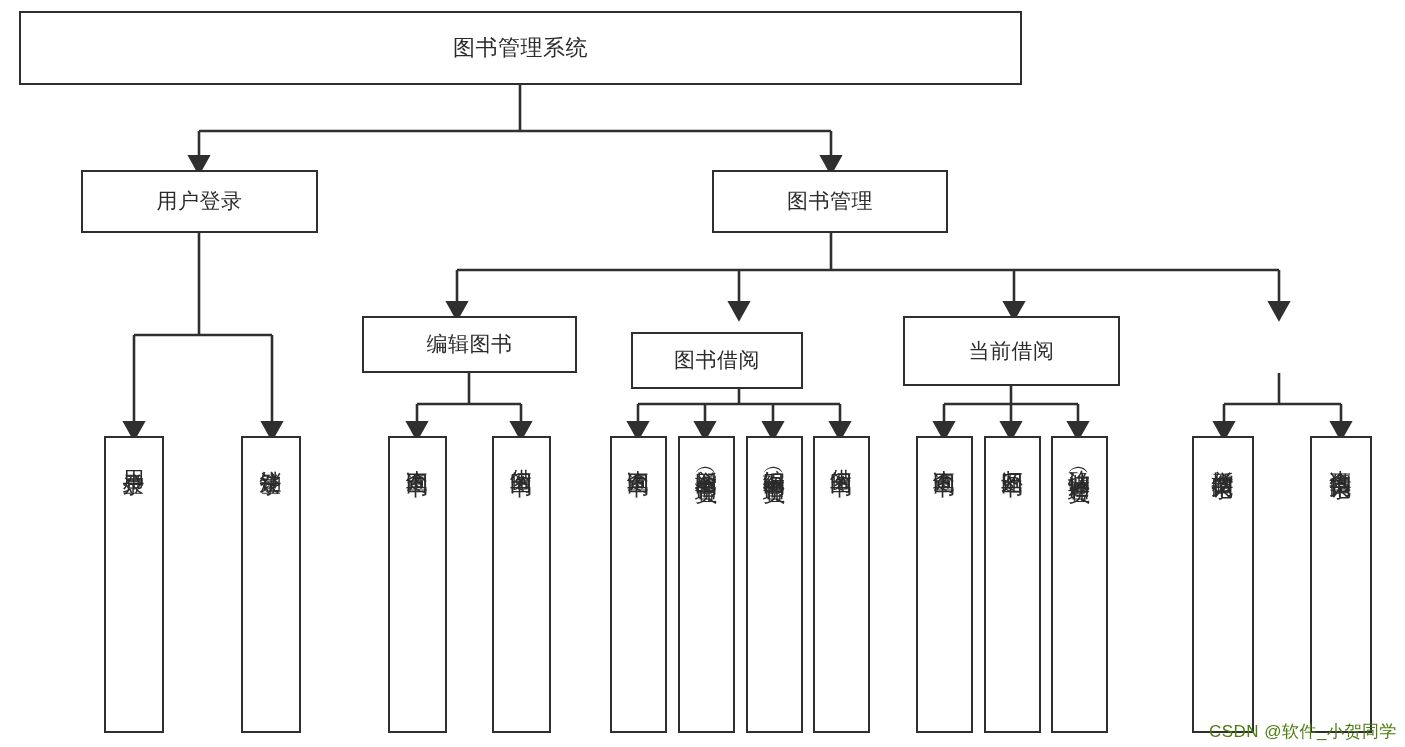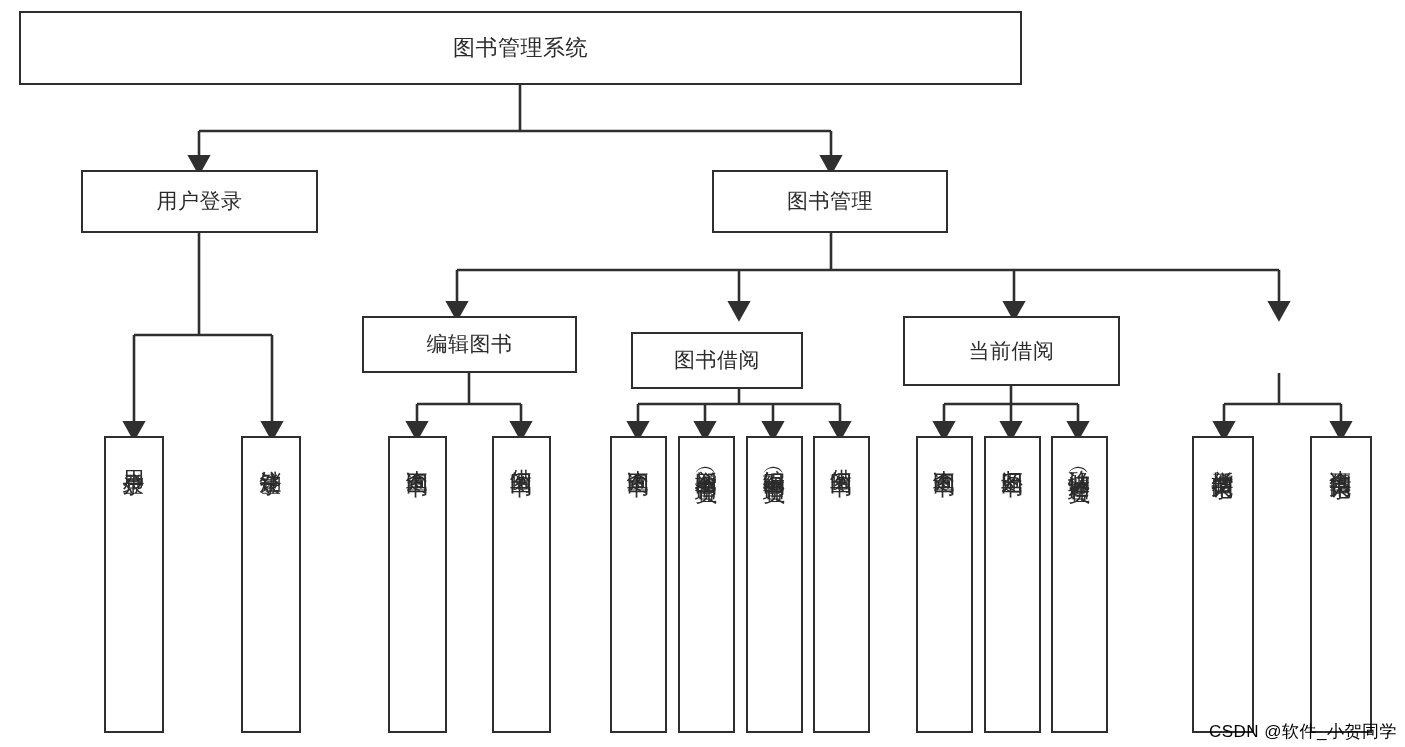--- a/index.html
+++ b/index.html
@@ -47,21 +47,21 @@
     line-height:1.05;
     letter-spacing:2px;
     white-space:normal;
   }
 
   .watermark{
     position:absolute;
     right:8px;
     bottom:4px;
     font-size:17px;
-    color:#000000;
+    color:#4d7c0f;
     letter-spacing:0.5px;
     white-space:nowrap;
     user-select:none;
   }
 </style>
 </head>
 <body>
 
 <div id="canvas">
 

